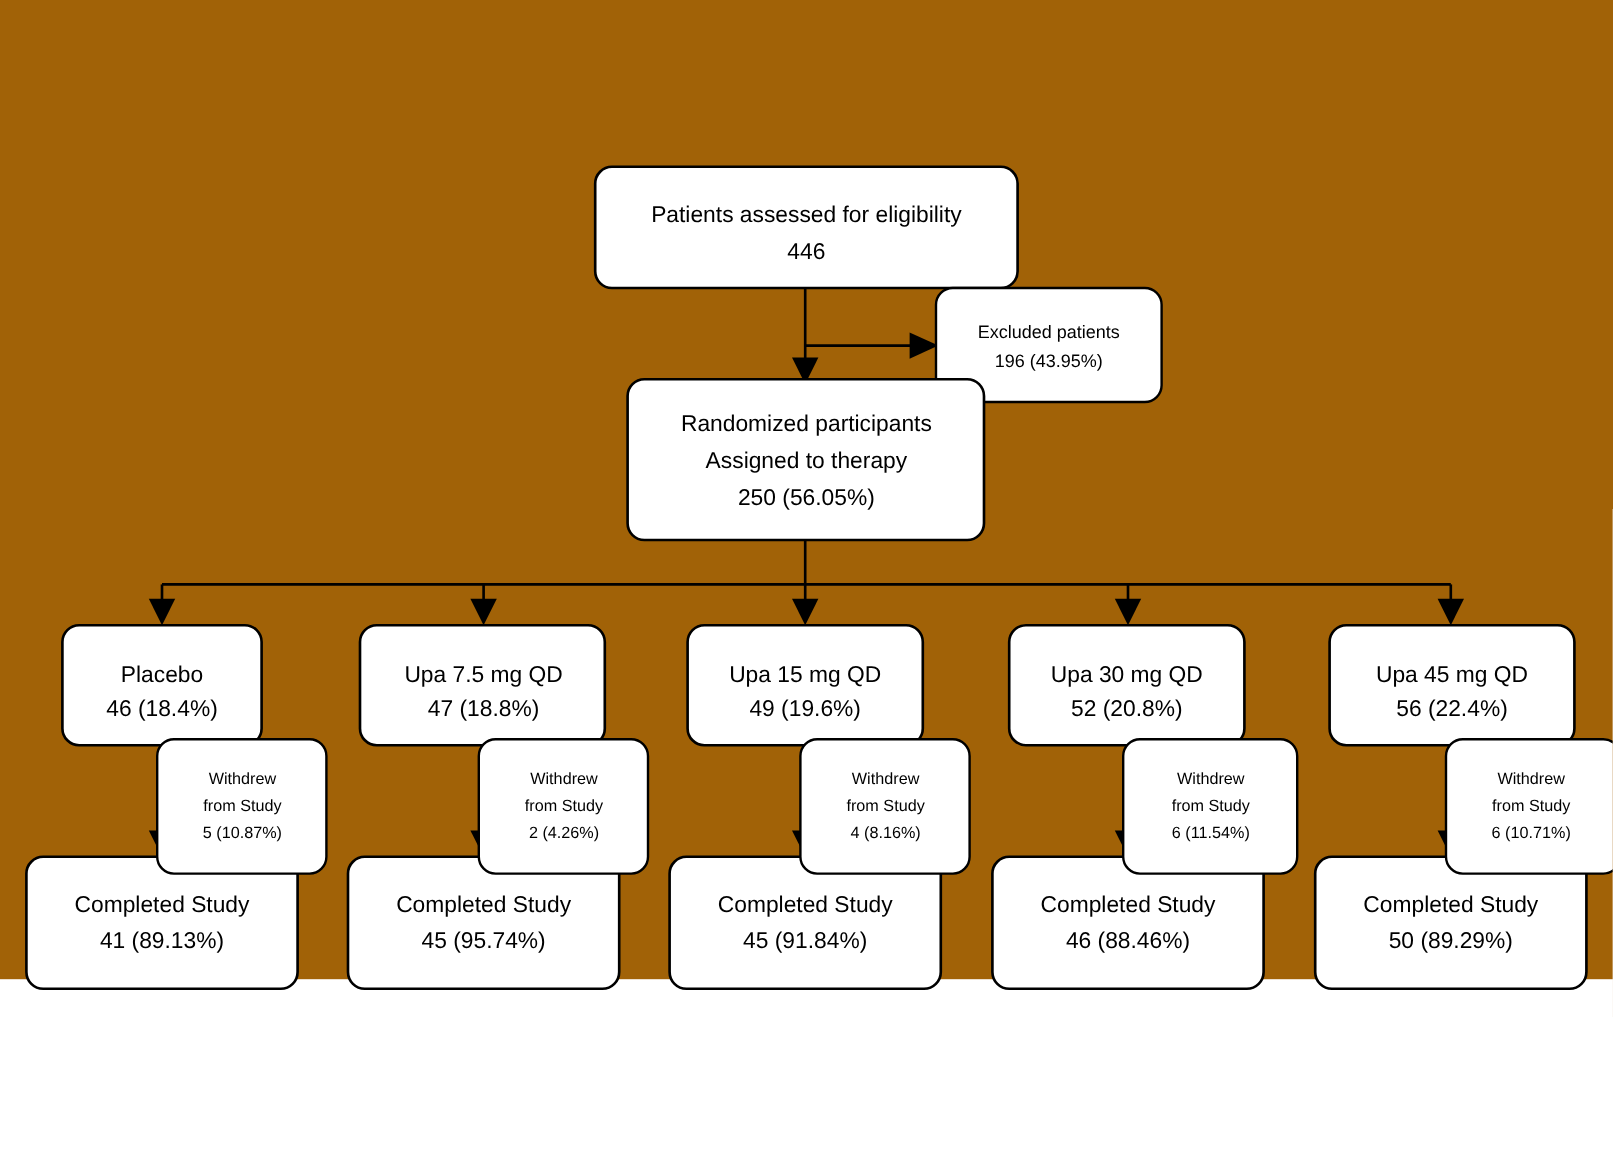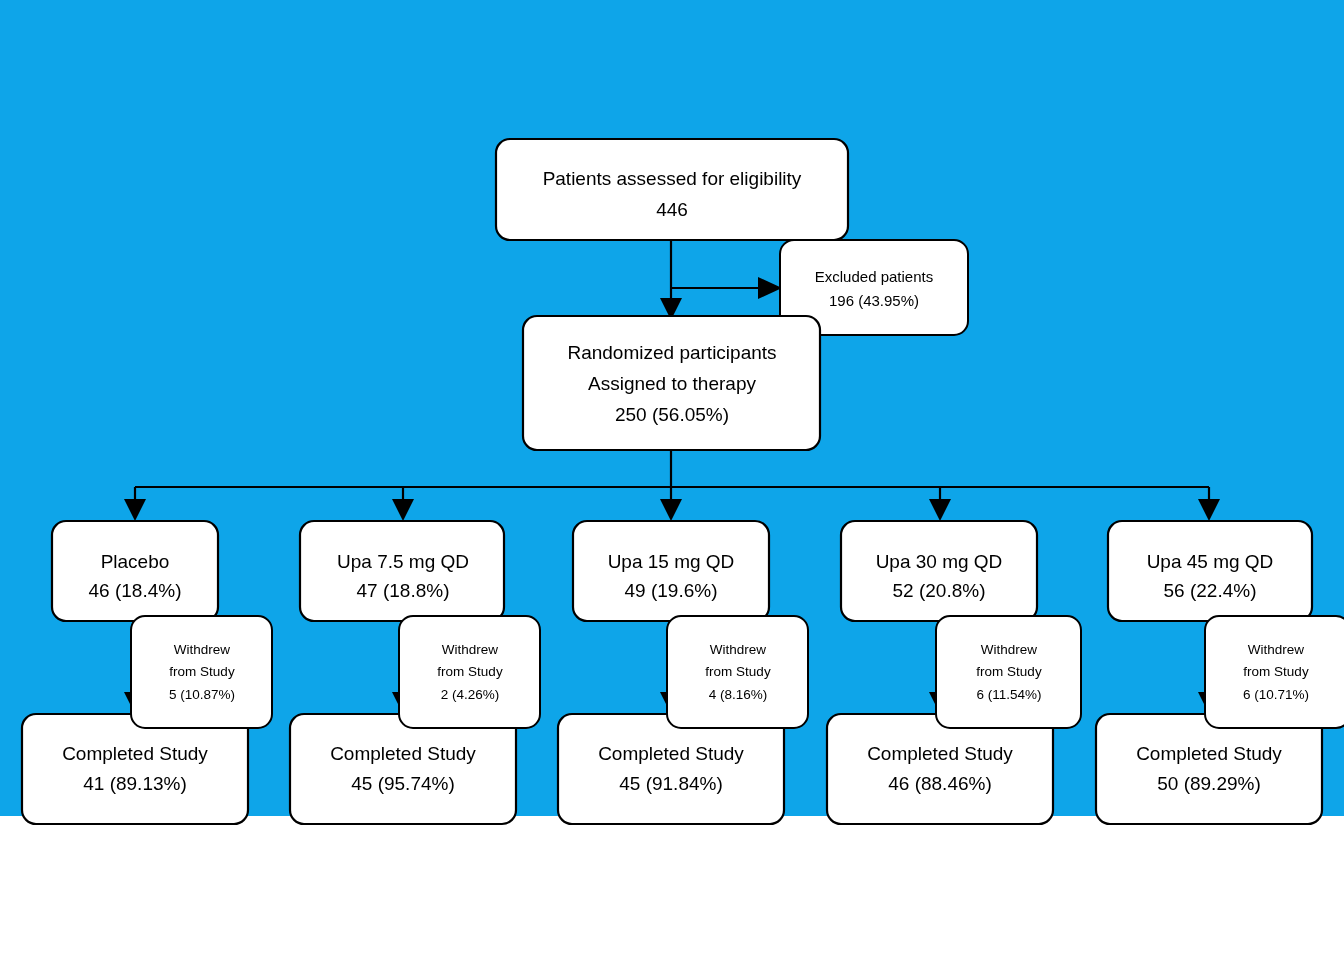--- a/index.html
+++ b/index.html
@@ -11,21 +11,21 @@
   body {
     width: 1344px;
     height: 960px;
     overflow: hidden;
     font-family: "Liberation Sans", sans-serif;
   }
   #diagram-root {
     position: relative;
     width: 1344px;
     height: 816px;
-    background: #0ea5e9;
+    background: #a16207;
   }
   svg#flow-svg {
     position: absolute;
     top: 0;
     left: 0;
     width: 1344px;
     height: 960px;
     display: block;
   }
   .node-box {

